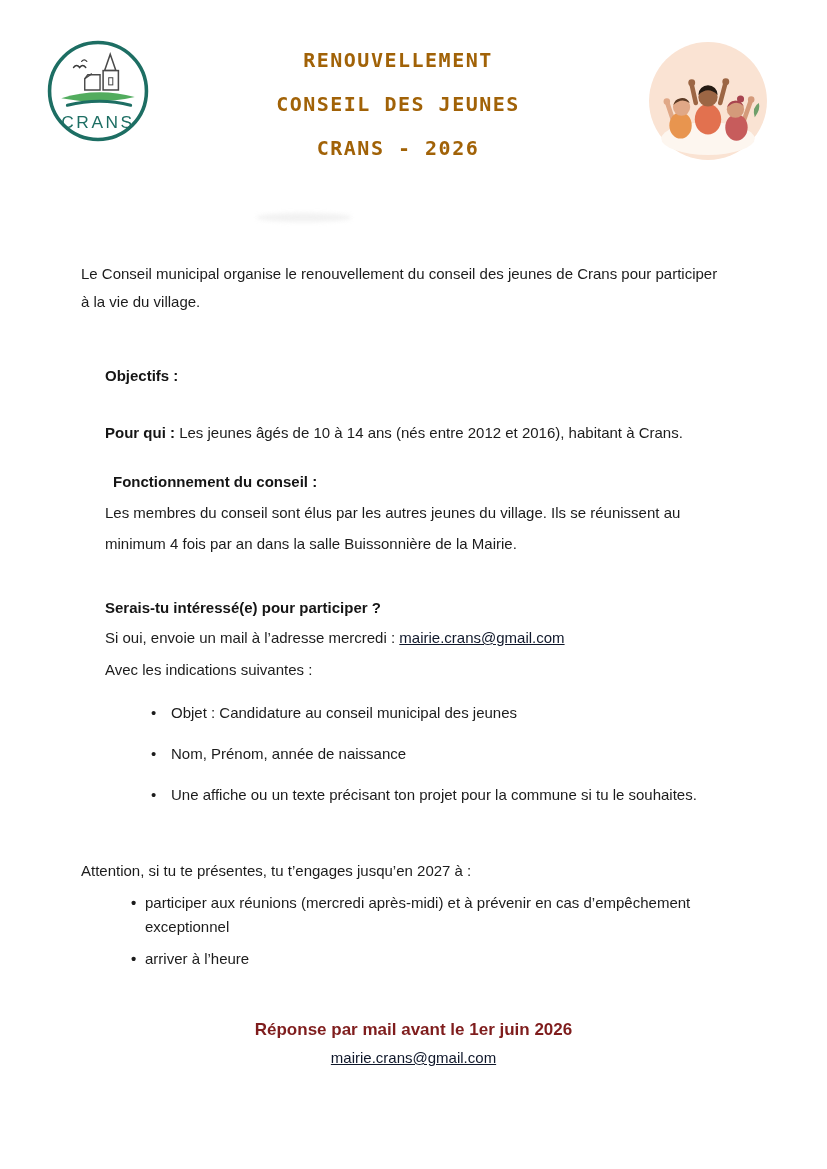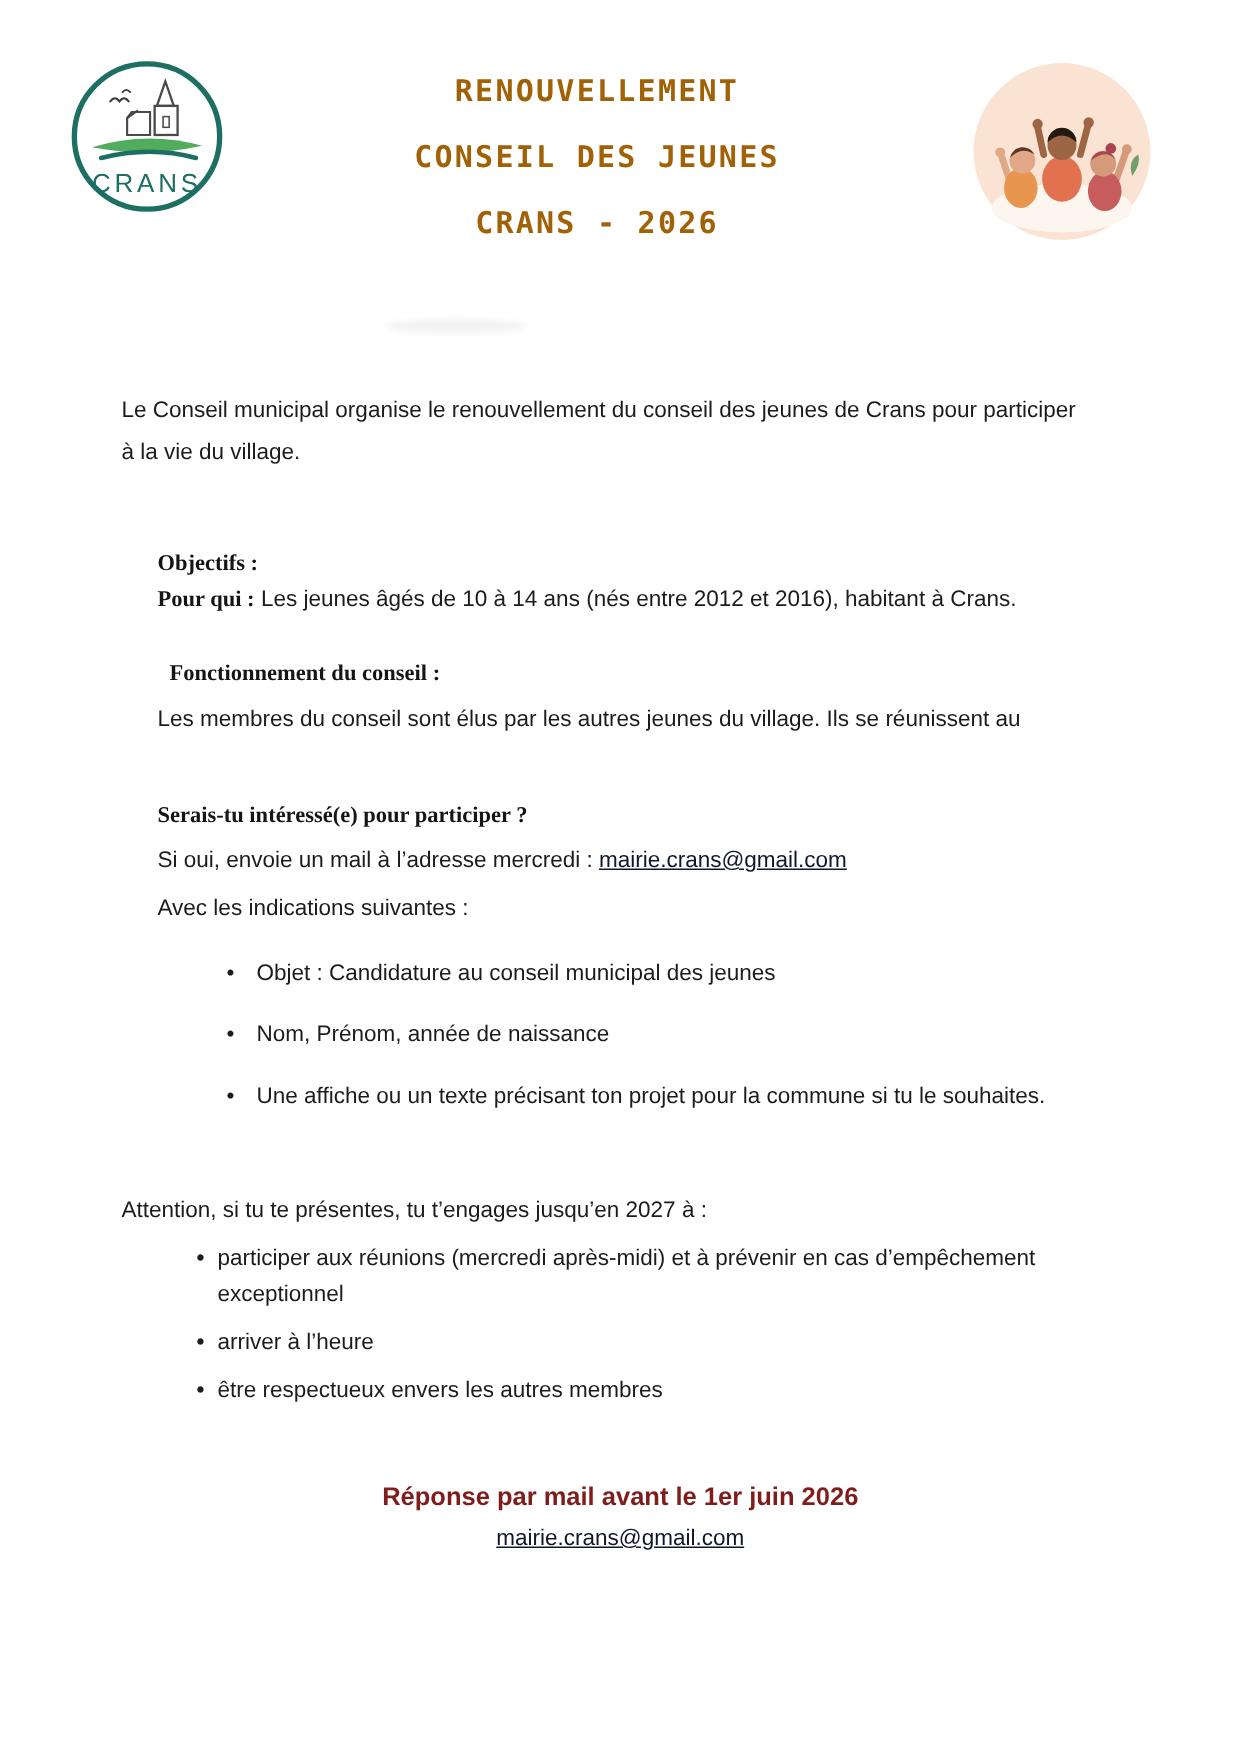--- a/index.html
+++ b/index.html
@@ -39,28 +39,28 @@
     width:96px; height:9px;
     background:#ececec; border-radius:50%;
     filter:blur(2px); opacity:.7;
   }
 
   
   .content { padding:0 81px; font-size:15px; line-height:24px; }
   .intro { margin-top:80px; line-height:28px; padding-right:20px; }
 
   .ind { margin-left:24px; }
-  b, .bold { font-weight:bold; color:#151515;font-family:Liberation Serif, serif; }
+  b, .bold { font-weight:bold; color:#151515; }
 
   .sec-objectifs { margin-top:48px; }
   ul.bullets { list-style:none; margin-left:50px; margin-top:2px; }
   ul.bullets li { position:relative; padding-left:14px; margin-top:8px; line-height:24px; }
   ul.bullets li::before { content:"\2022"; position:absolute; left:0; font-weight:bold; }
 
-  .sec-pourqui { }
+  .sec-pourqui { margin-top:33px; }
   .sec-fonctionnement { margin-top:25px;margin-left:32px; }
   .fonc-line { margin-top:7px; }
 
   .sec-serais { margin-top:40px; }
   .line-sioui { margin-top:6px; }
   .line-avec { margin-top:8px; }
   ul.bullets-tight { list-style:none; margin-left:70px; margin-top:0; }
   ul.bullets-tight li { position:relative; padding-left:20px; line-height:21px;margin-top:20px; }
   ul.bullets-tight li::before { content:"\2022"; position:absolute; left:0; }
 
@@ -146,37 +146,37 @@
 
     <div class="ind sec-objectifs bold">Objectifs :</div>
 
     <div class="ind sec-pourqui">
       <span class="bold">Pour qui :</span>
       <span>Les jeunes âgés de 10 à 14 ans (nés entre 2012 et 2016), habitant à Crans.</span>
     </div>
 
     <div class="ind sec-fonctionnement bold">Fonctionnement du conseil :</div>
     <div class="ind fonc-line">Les membres du conseil sont élus par les autres jeunes du village. Ils se réunissent au</div>
+    <div class="ind fonc-line">minimum 4 fois par an dans la salle Buissonnière de la Mairie.</div>
 
     <div class="ind sec-serais bold">Serais-tu intéressé(e) pour participer ?</div>
     <div class="ind line-sioui">
       <span>Si oui, envoie un mail à l’adresse mercredi : </span><a class="link">mairie.crans@gmail.com</a>
     </div>
     <div class="ind line-avec">Avec les indications suivantes :</div>
     <ul class="bullets-tight">
       <li>Objet : Candidature au conseil municipal des jeunes</li>
       <li>Nom, Prénom, année de naissance</li>
       <li>Une affiche ou un texte précisant ton projet pour la commune si tu le souhaites.</li>
     </ul>
 
     <div class="sec-attention">Attention, si tu te présentes, tu t’engages jusqu’en 2027 à :</div>
     <ul class="bullets">
       <li>participer aux réunions (mercredi après-midi) et à prévenir en cas d’empêchement exceptionnel</li>
       <li>arriver à l’heure</li>
-      <li>être respectueux envers les autres membres</li>
     </ul>
 
     <div class="footer">
       <div class="deadline">Réponse par mail avant le 1er juin 2026</div>
       <a class="link footer-mail">mairie.crans@gmail.com</a>
     </div>
 
   </div>
 </div>
 

